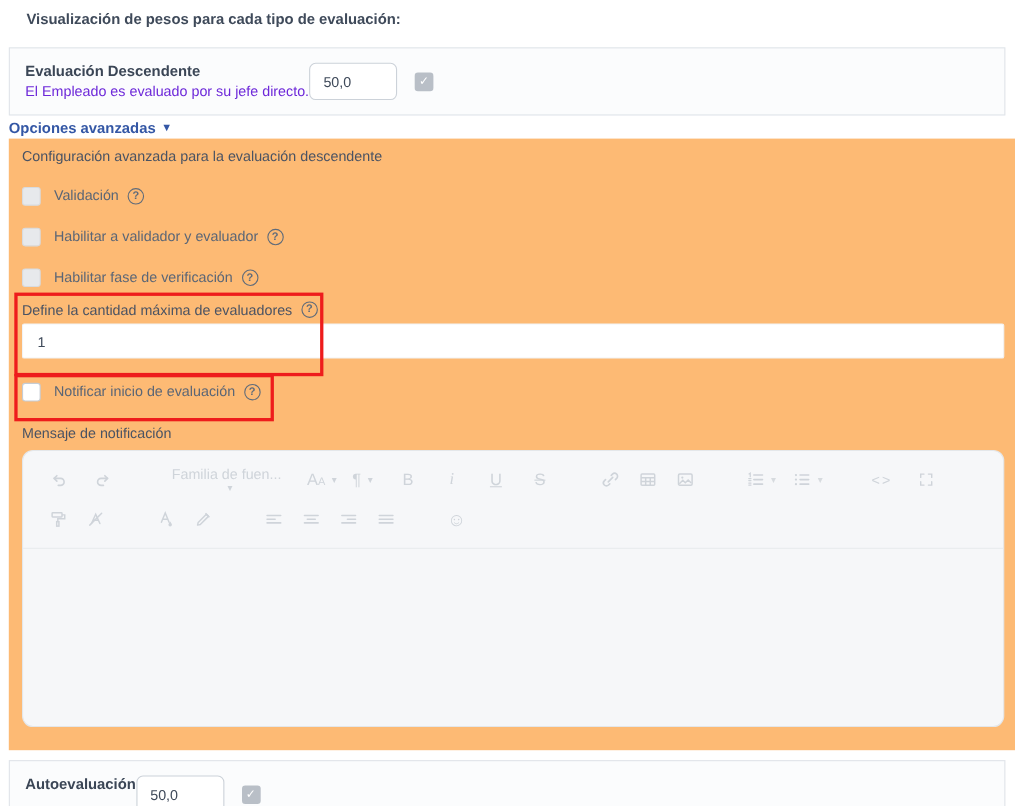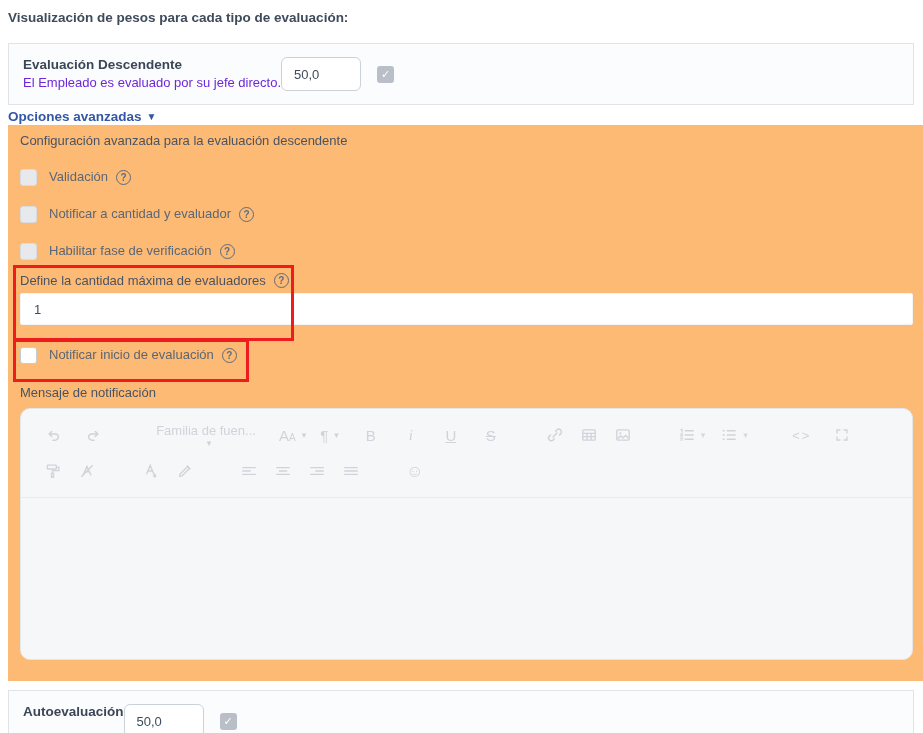--- a/index.html
+++ b/index.html
@@ -1,21 +1,21 @@
 <!DOCTYPE html>
 <html><head>
 <meta charset="utf-8">
 <style>
   html,body{margin:0;padding:0;}
   body{
     width:923px;height:733px;overflow:hidden;background:#fff;
     font-family:"Liberation Sans","DejaVu Sans",sans-serif;
     color:#3f4a5a;-webkit-font-smoothing:antialiased;
   }
-  .page-title{margin:0;padding:10px 8px 4px;font-size:13.5px;font-weight:700;color:#3f4a5a;line-height:16px;}
+  .page-title{margin:0;padding:10px 24px 4px;font-size:13.5px;font-weight:700;color:#3f4a5a;line-height:16px;}
   
   .eval-card{
     margin:13px 9px 0 8px;height:62px;box-sizing:border-box;
     background:#fbfcfd;border:1px solid #e0e4e9;border-radius:0;
     display:flex;align-items:flex-start;justify-content:flex-start;
     padding:12px 20px 0 14px;
   }
   .eval-card.second{margin-top:9px;}
   .eval-card .card-title{font-size:13.5px;font-weight:700;line-height:17px;color:#3b4656;}
   .eval-card .card-desc{font-size:13px;color:#6d28d9;line-height:16px;margin-top:2px;}
@@ -123,21 +123,21 @@
   <div class="cb-row">
     <span class="checkbox unchecked-disabled"></span>
     <span class="cb-label">Validación</span>
     <span class="help-icon">
         <span>?</span>
       </span>
   </div>
 
   <div class="cb-row">
     <span class="checkbox unchecked-disabled"></span>
-    <span class="cb-label">Notificar a cantidad y evaluador</span>
+    <span class="cb-label">Habilitar a validador y evaluador</span>
     <span class="help-icon">
         <span>?</span>
       </span>
   </div>
 
   <div class="cb-row">
     <span class="checkbox unchecked-disabled"></span>
     <span class="cb-label">Habilitar fase de verificación</span>
     <span class="help-icon">
         <span>?</span>

